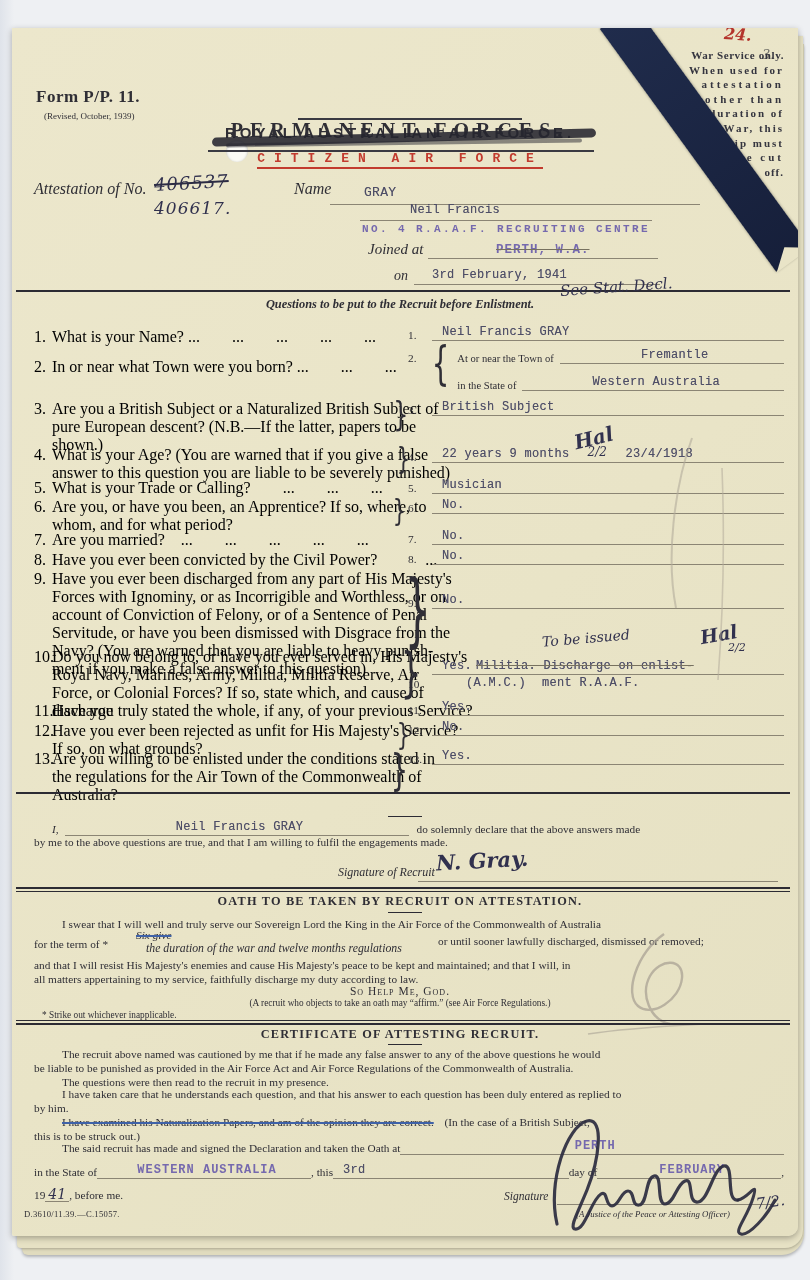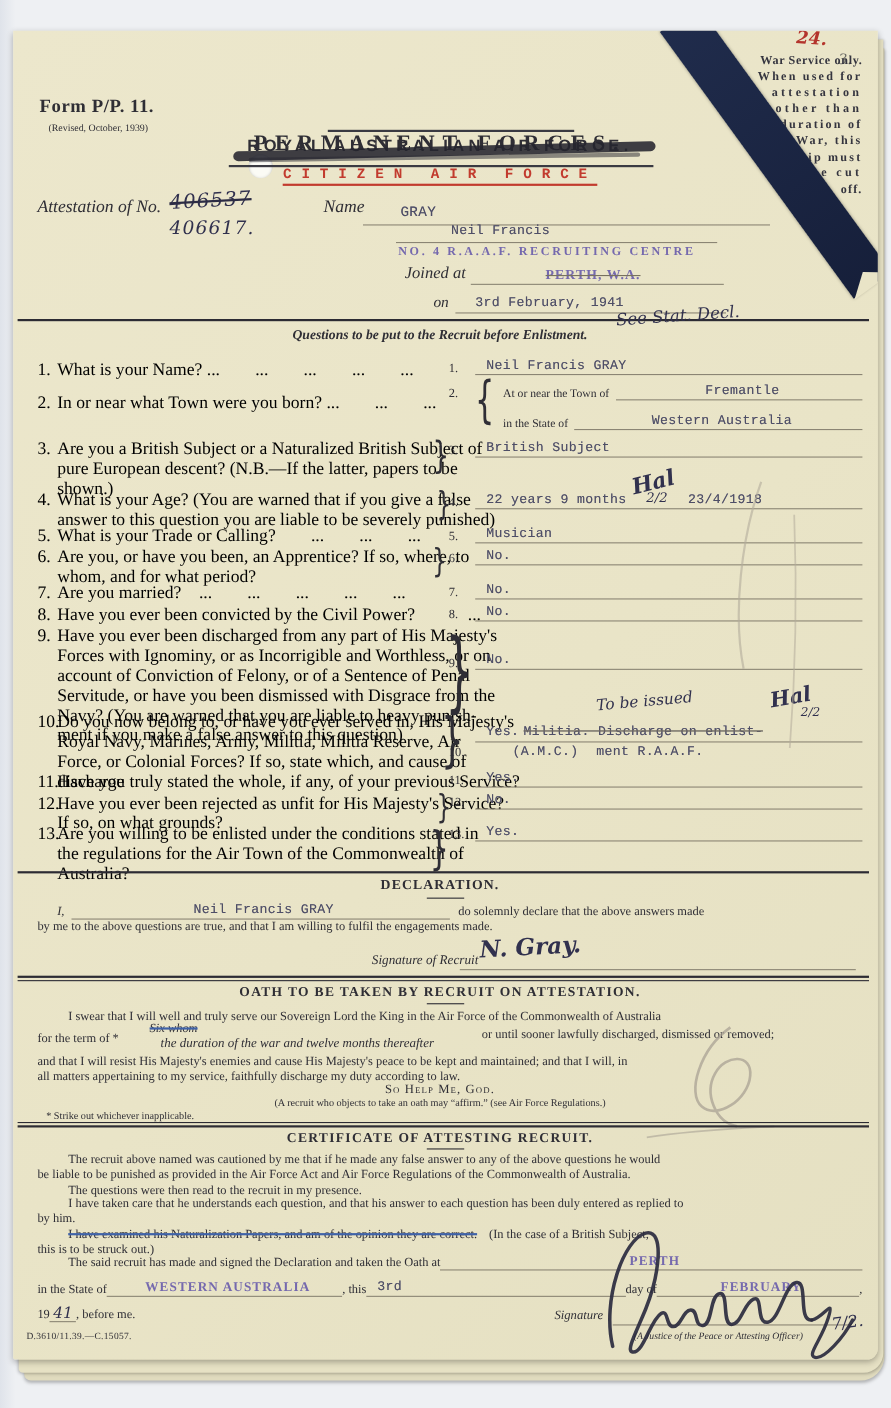--- a/index.html
+++ b/index.html
@@ -17,21 +17,21 @@
     border-radius:0 0 10px 2px;box-shadow:0 2px 6px rgba(0,0,0,.3);
     overflow:hidden;
   }
   .p{position:absolute;color:#2f2e35;font-size:11.3px;line-height:13.2px;}
   .c{left:0;right:10px;text-align:center;}
   .ital{font-style:italic;}
   .bold{font-weight:bold;}
   .small{font-size:9.3px;}
   .typed{font-family:"Liberation Mono","DejaVu Sans Mono",monospace;color:#4e4e66;font-size:12px;letter-spacing:.3px;text-shadow:0 0 .5px rgba(70,70,110,.55);}
   .hw{font-family:"DejaVu Serif",serif;font-style:italic;color:#31314e;}
-  .stamp{font-family:Liberation Serif, serif;font-weight:bold;color:#7569ae;}
+  .stamp{font-family:Liberation Mono, monospace;font-weight:bold;color:#7569ae;}
   .redstamp{font-family:"Liberation Mono","DejaVu Sans Mono",monospace;font-weight:bold;color:#c23b2e;}
   .rule{position:absolute;background:#2c2b33;height:2px;left:4px;right:8px;}
   .hr{position:absolute;border-top:1px solid #8b8574;}
   .dash{position:absolute;left:376px;width:34px;border-top:1.5px solid #2c2b33;}
   .qblock{position:absolute;left:22px;width:384px;}
   .qnum{position:absolute;left:0;top:0;width:18px;}
   .qtext{margin-left:18px;width:350px;}
   .qtext div{white-space:nowrap;}
   .brace{position:absolute;font-family:"DejaVu Sans",sans-serif;color:#2f2e35;line-height:1;transform-origin:center;}
   .brace-r::after{content:"}";}
@@ -316,21 +316,20 @@
     <span class="anum">13.</span>
     <span class="aline typed">Yes.</span>
   </div>
 
   <svg style="left:610px;top:400px;" width="120" height="260" viewBox="0 0 120 260">
     <path d="M70 10 C 52 60, 44 130, 54 180" stroke="#b3ac9b" stroke-width="2" fill="none" opacity=".6"></path>
     <path d="M100 40 C 103 120, 100 200, 96 252" stroke="#b3ac9b" stroke-width="1.6" fill="none" opacity=".55"></path>
   </svg>
 
   <div class="rule" style="top:764px;height:2.4px;"></div>
-  <div class="p c bold" style="top:770px;font-size:12.5px;letter-spacing:1px;">DECLARATION.</div>
   <div class="dash" style="top:788px;"></div>
 
   <div class="p" style="left:40px;right:14px;top:793px;display:flex;align-items:flex-end;">
     <span class="ital" style="padding-right:6px;">I,</span>
     <span class="aline typed" style="max-width:330px;text-align:center;">Neil Francis GRAY</span>
     <span style="padding-left:8px;white-space:nowrap;">do solemnly declare that the above answers made</span>
   </div>
   <div class="p" style="left:22px;right:14px;top:808px;">by me to the above questions are true, and that I am willing to fulfil the engagements made.</div>
 
   <div class="p ital" style="left:326px;top:838px;font-size:12px;">Signature of Recruit</div>
@@ -340,22 +339,22 @@
   <div class="rule" style="top:859px;height:2px;"></div>
   <div class="rule" style="top:863px;height:1px;"></div>
 
   <div class="p c bold" style="top:867px;font-size:12.3px;letter-spacing:1.2px;">OATH TO BE TAKEN BY RECRUIT ON ATTESTATION.</div>
   <div class="dash" style="top:884px;"></div>
 
   <div class="p" style="left:50px;right:14px;top:890px;">I swear that I will well and truly serve our Sovereign Lord the King in the Air Force of the Commonwealth of Australia</div>
 
   <div class="p" style="left:22px;right:14px;top:905px;height:30px;">
     <span style="position:absolute;left:0;top:5px;">for the term of *</span>
-    <span class="ital strike-blue" style="position:absolute;left:102px;top:-4px;">Six whom</span>
-    <span class="ital" style="position:absolute;left:112px;top:9px;font-size:11.8px;">the duration of the war and twelve months thereafter</span>
+    <span class="ital strike-blue" style="position:absolute;left:102px;top:-4px;">Six give</span>
+    <span class="ital" style="position:absolute;left:112px;top:9px;font-size:11.8px;">the duration of the war and twelve months regulations</span>
     <span style="position:absolute;left:404px;top:2px;">or until sooner lawfully discharged, dismissed or removed;</span>
   </div>
 
   <div class="p" style="left:22px;right:14px;top:931px;">and that I will resist His Majesty's enemies and cause His Majesty's peace to be kept and maintained; and that I will, in</div>
   <div class="p" style="left:22px;right:14px;top:945px;">all matters appertaining to my service, faithfully discharge my duty according to law.</div>
   <div class="p c" style="top:957px;font-size:11.5px;font-variant:small-caps;letter-spacing:1px;">So Help Me, God.</div>
   <div class="p c small" style="top:969px;">(A recruit who objects to take an oath may “affirm.”  (see Air Force Regulations.)</div>
   <div class="p small" style="left:30px;top:981px;">* Strike out whichever inapplicable.</div>
 
   <svg style="left:556px;top:898px;" width="140" height="115" viewBox="0 0 140 115">

